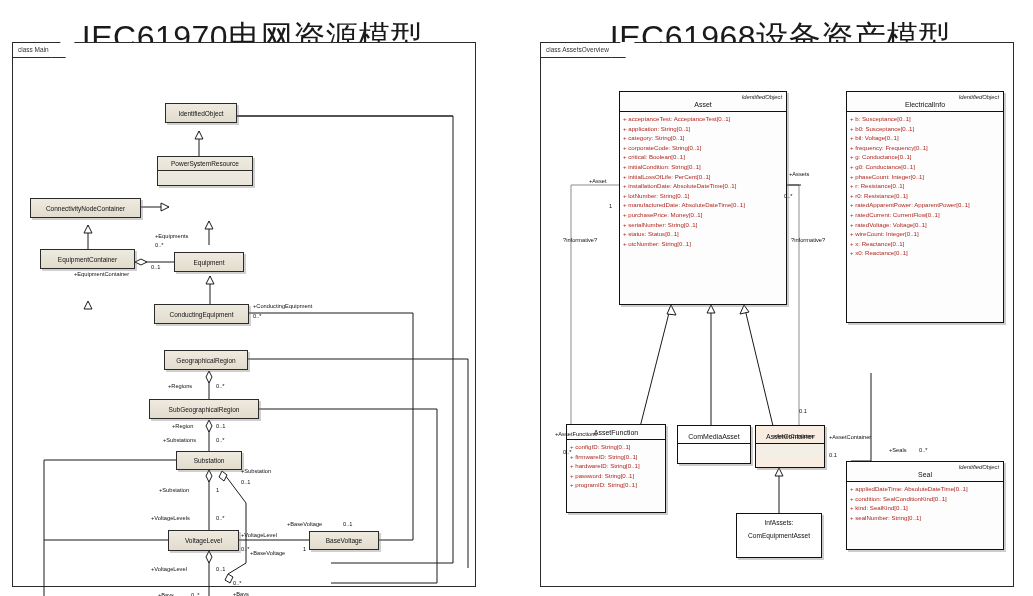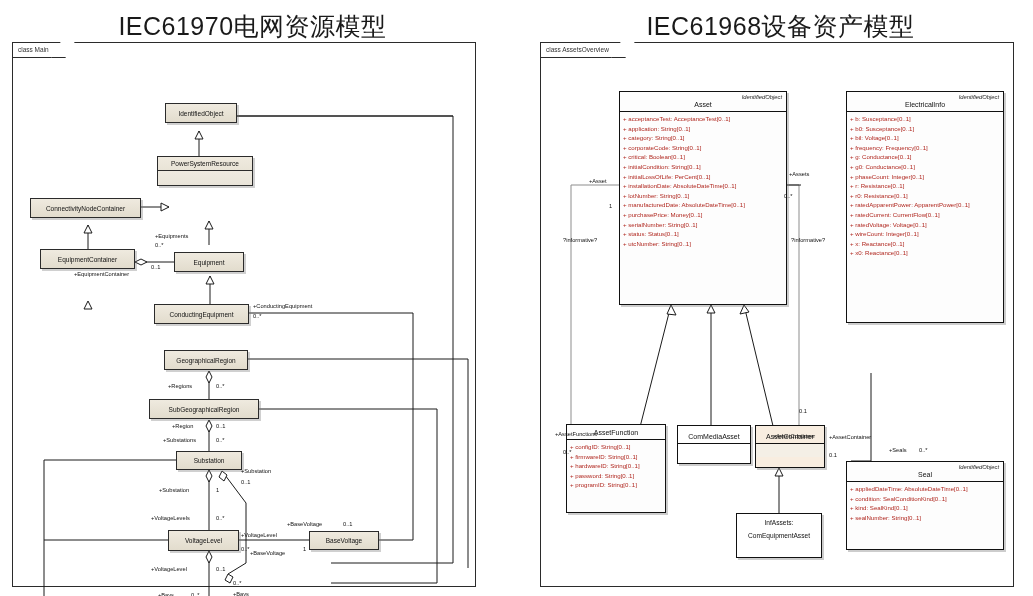--- a/index.html
+++ b/index.html
@@ -2,22 +2,22 @@
 <html><head>
 <meta charset="utf-8">
 <style>
   html,body{margin:0;padding:0;background:#ffffff;}
   body{width:1033px;height:596px;position:relative;overflow:hidden;
        font-family:"Liberation Sans","DejaVu Sans",sans-serif;color:#111;}
   .panel{position:absolute;top:0;height:596px;}
   #left-panel{left:0;width:505px;}
   #right-panel{left:528px;width:505px;}
 
-  .diagram-title{position:absolute;top:10px;left:0;width:100%;text-align:center;
-      font-size:25px;font-weight:400;letter-spacing:.5px;color:#1a1a1a;
+  .diagram-title{position:absolute;top:16px;left:0;width:100%;text-align:center;
+      font-size:32px;font-weight:400;letter-spacing:.5px;color:#1a1a1a;
       font-family:"Liberation Sans","DejaVu Sans",sans-serif;}
 
   .frame{position:absolute;border:1px solid #2b2b2b;background:#fff;}
   #left-frame{left:12px;top:42px;width:462px;height:543px;}
   #right-frame{left:540px;top:42px;width:472px;height:543px;}
 
   .frame-tab{position:absolute;left:0;top:0;height:14px;padding:0 14px 0 5px;
       border-right:1px solid #2b2b2b;border-bottom:1px solid #2b2b2b;
       font-size:6.5px;line-height:14px;color:#333;white-space:nowrap;
       background:#fff;}

